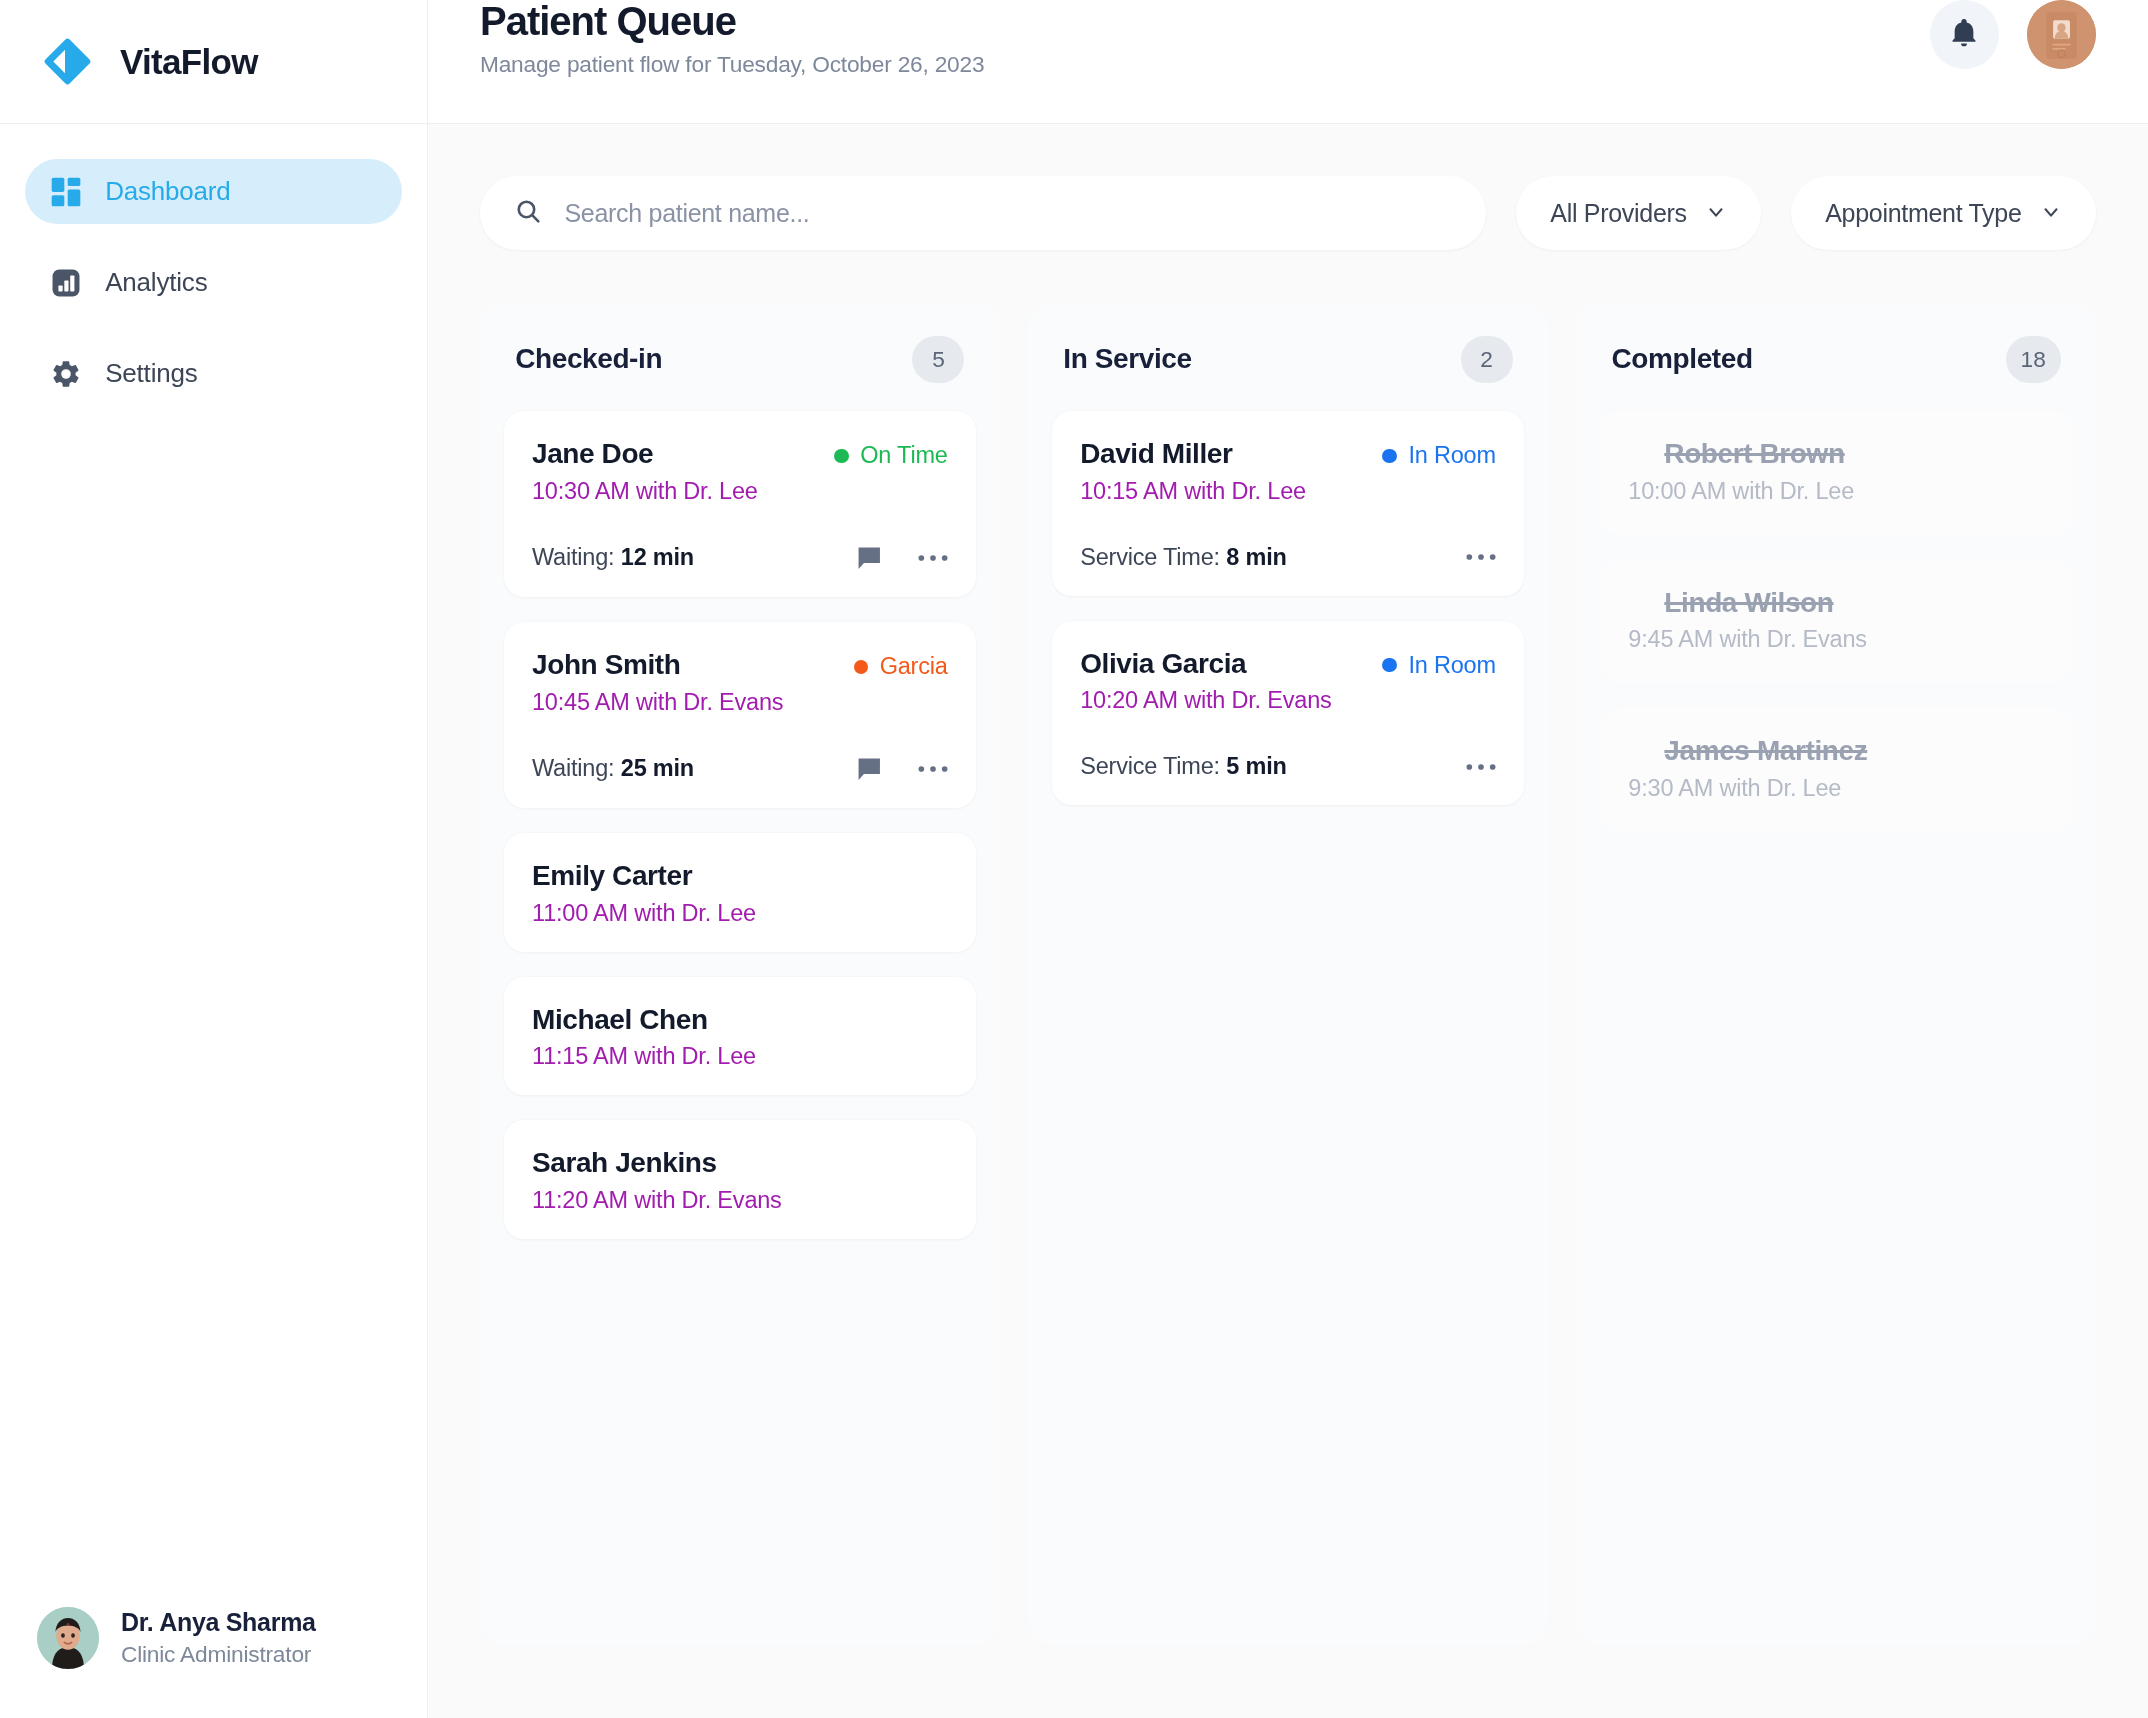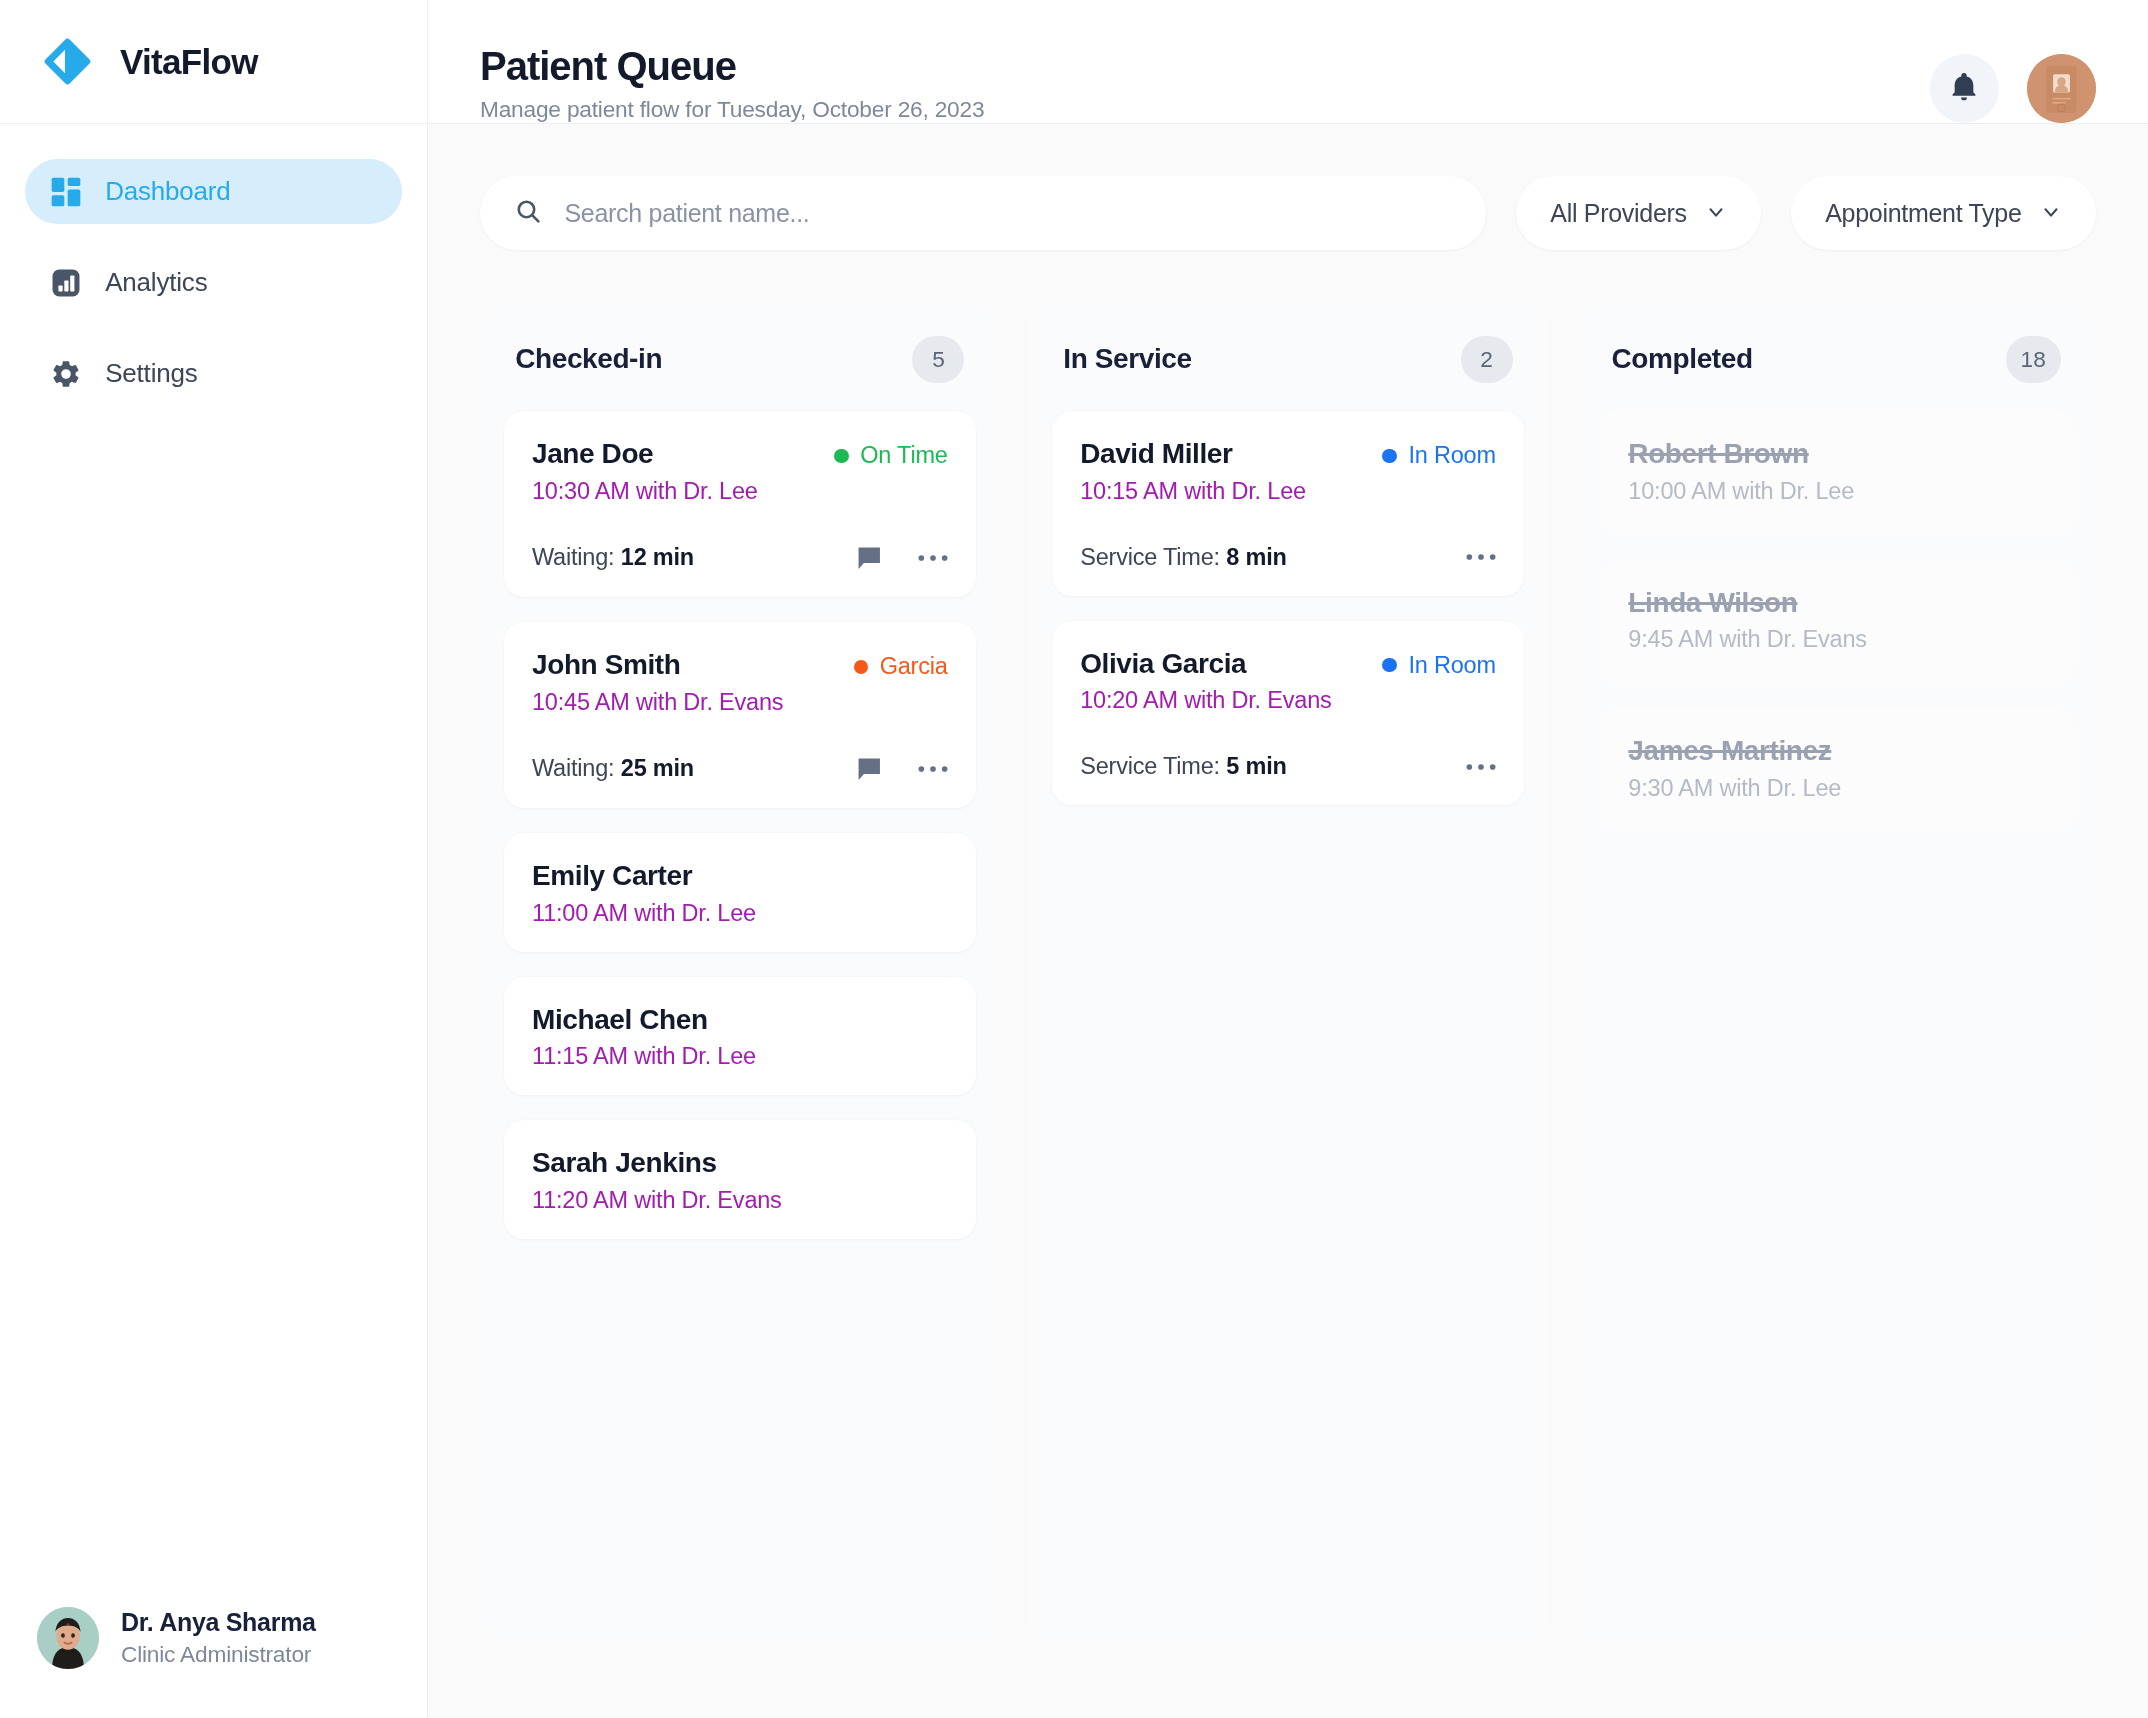--- a/index.html
+++ b/index.html
@@ -53,21 +53,21 @@
   }
   .user-name { font-size: 25px; font-weight: 700; color: #18203a; letter-spacing: -0.3px; }
   .user-role { font-size: 22.7px; color: #7e889b; margin-top: 4.2px; letter-spacing: -0.2px;}
 
   
   .main { flex: 1 1 auto; height: 1718px; display: flex; flex-direction: column; background: #fafafa; }
   .topbar {
     height: 124px; flex: 0 0 124px;
     background: #ffffff;
     border-bottom: 1.7px solid #edeff2;
-    display: flex; align-items: flex-end;
+    display: flex; align-items: flex-start;
     padding: 0 52px 0 52px;
   }
   .titles { flex: 1 1 auto; }
   .page-title { font-size: 40px; font-weight: 700; color: #131a2b; letter-spacing: -1px; line-height: 1.05; }
   .page-sub { font-size: 22.7px; color: #7e889b; margin-top: 9.2px; letter-spacing: -0.2px;}
   .topbar-actions { display: flex; align-items: center; gap: 28.5px; }
   .icon-btn {
     width: 69px; height: 69px; border-radius: 50%;
     background: #f1f4f8; border: none;
     display: flex; align-items: center; justify-content: center;
@@ -133,21 +133,21 @@
     margin-top: 39px;
   }
   .wait-text { font-size: 23.5px; color: #3d4656; letter-spacing: -0.2px; }
   .wait-text b { font-weight: 700; color: #131a2b; text-align: right; }
   .card-actions { display: flex; align-items: center; gap: 34px; }
   .act-btn { background: none; border: none; cursor: pointer; display:flex; align-items:center; }
 
   .card.done { background: #fcfcfd; box-shadow: none; padding-bottom: 30px; }
   .card.done .p-name {
     color: #9aa2b1; text-decoration: line-through;
-    text-decoration-thickness: 2.5px; font-weight: 700;
+    text-decoration-thickness: 2.5px; font-weight: 700; margin-left: 36px;
   }
   .card.done .p-meta { color: #b4bac6; }
 
   .spacer { flex: 1 1 auto; }
 </style>
 </head>
 <body>
 
 <div class="app">
 

